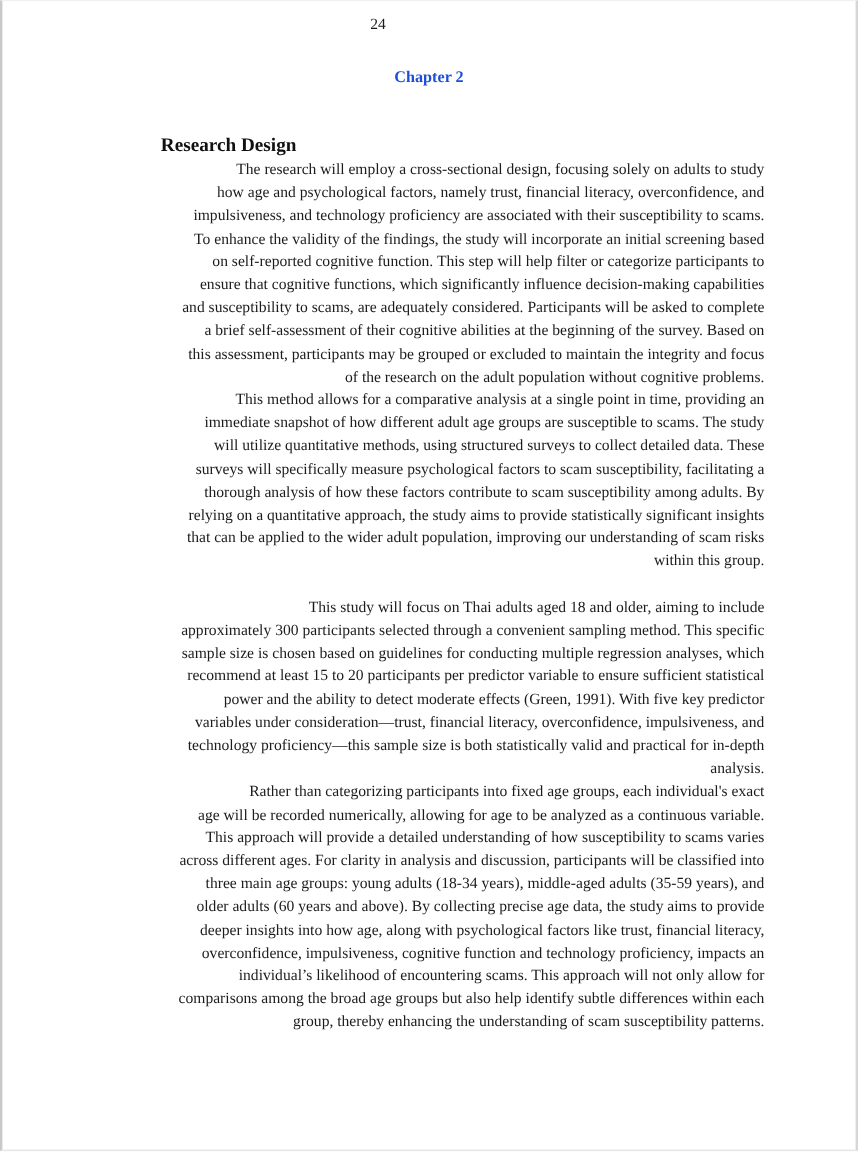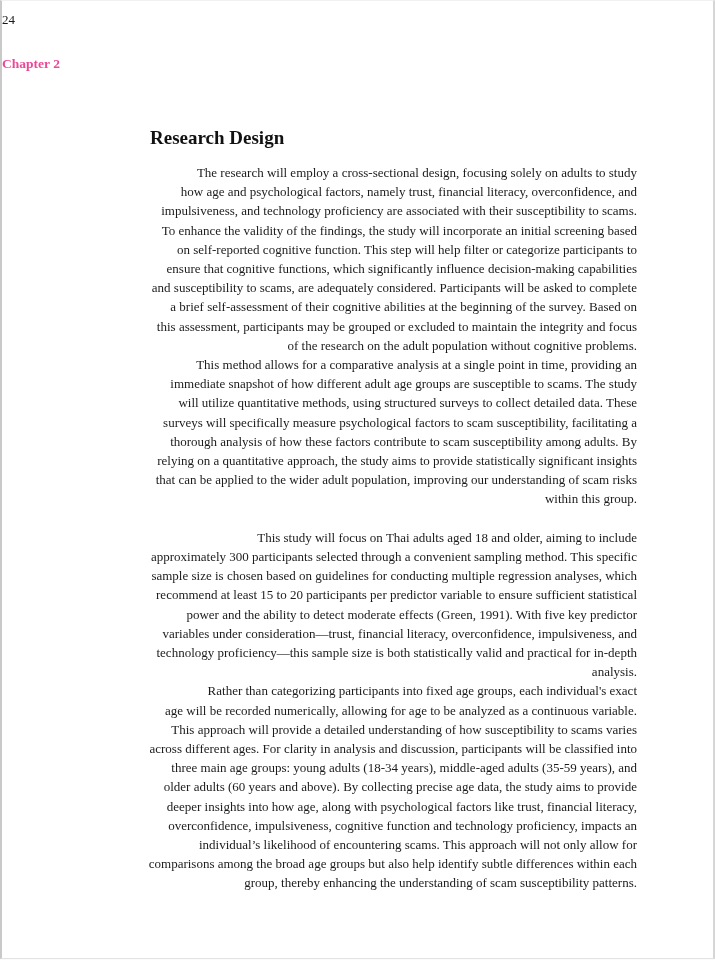--- a/index.html
+++ b/index.html
@@ -17,43 +17,43 @@
     height: 957px;
     background: #ffffff;
     border-left: 2px solid #c9c9c9;
     border-right: 2px solid #d6d6d6;
     border-bottom: 1px solid #e2e2e2;
     border-top: 1px solid #f1f1f1;
     box-sizing: content-box;
   }
   .page-number {
     margin: 9px 85px 0 0;
-    text-align: left;
+    text-align: center;
     font-size: 13px;
     line-height: 19.2px;
   }
   .gap { height: 19.2px; }
   .gap-sm { height: 25px; }
   .center-heading {
-    text-align: left;
+    text-align: center;
     font-weight: bold;
     font-size: 13.5px;
     line-height: 19.2px;
     margin: 0;
-    color: #ec4899;
+    color: #1d4ed8;
   }
   .content {
     margin-left: 88px;
     width: 547px;
   }
   .sub-heading {
     font-weight: bold;
-    font-size: 19px;
+    font-size: 16px;
     line-height: 19.2px;
-    margin: 16px;
+    margin: 0;
     text-indent: 44px;
     color: #111;
   }
   .para {
     margin: 0;
     font-size: 13px;
     line-height: 19.2px;
     white-space: pre-line;
     text-indent: 44px;
     text-align: right;

